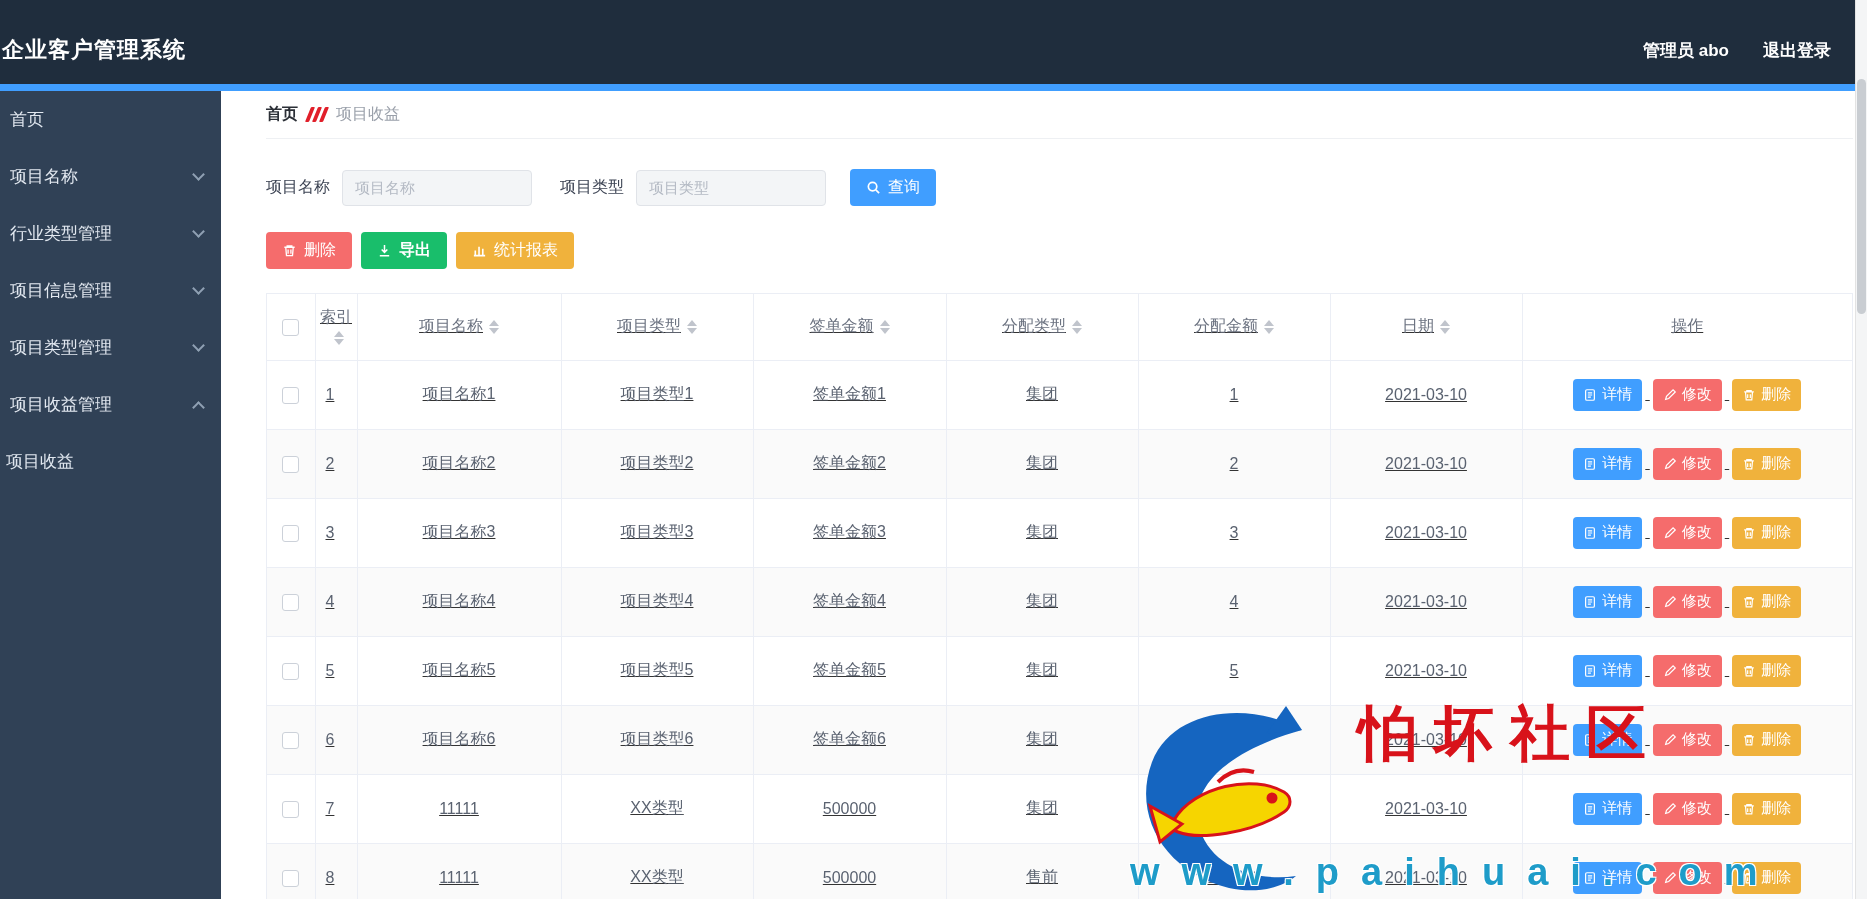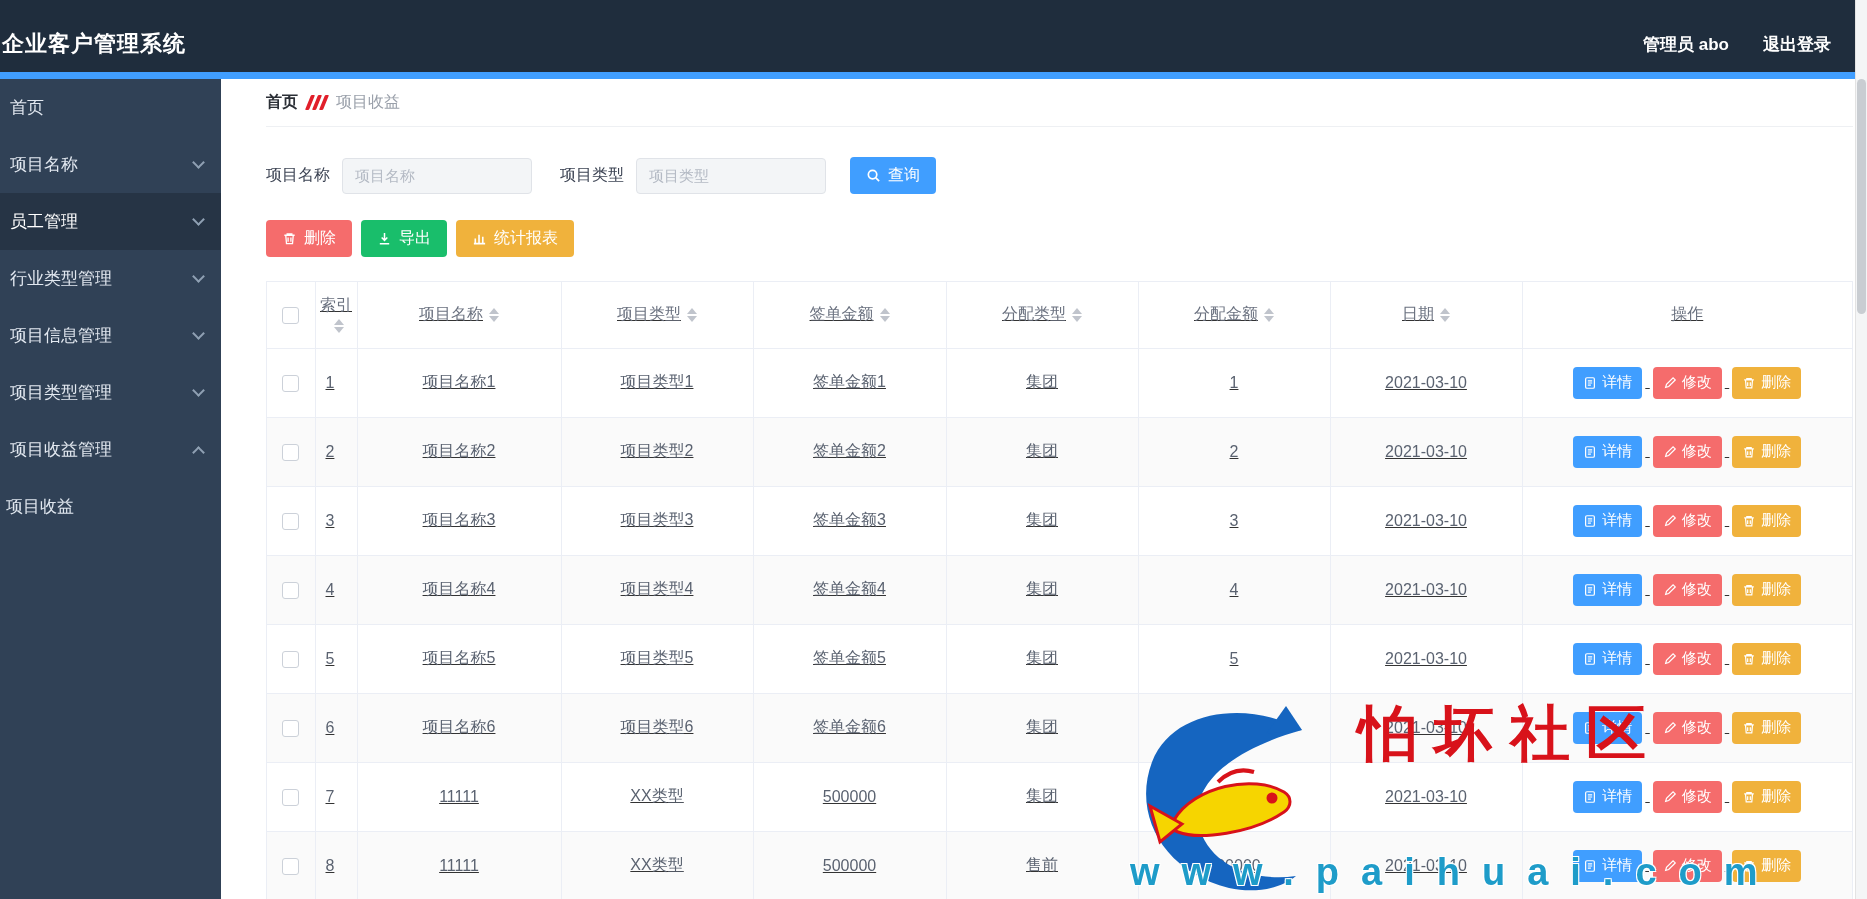--- a/index.html
+++ b/index.html
@@ -5,21 +5,21 @@
   * { box-sizing: border-box; }
   html,body { margin:0; padding:0; }
   body {
     width:1867px; height:899px; overflow:hidden; position:relative;
     font-family:"Liberation Sans","DejaVu Sans",sans-serif;
     background:#fff; color:#333;
   }
 
   
   .app-header {
-    height:72px; background:var(--header-bg,#1f2d3d); color:#fff;
+    height:84px; background:var(--header-bg,#1f2d3d); color:#fff;
     display:flex; align-items:center; justify-content:space-between;
     padding:16px 36px 0 2px;
   }
   .app-title { font-size:22px; font-weight:bold; letter-spacing:1px; }
   .header-right { display:flex; align-items:center; gap:34px; font-size:17px; font-weight:bold; }
   .header-link { cursor:pointer; }
 
   .blue-strip { height:7px; background:var(--accent-blue,#409eff); }
 
   
@@ -58,21 +58,21 @@
   .type-label { margin-left:16px; }
 
   .btn {
     height:37px; border:none; border-radius:4px; color:#fff; font-size:16px;
     display:inline-flex; align-items:center; gap:7px; padding:0 16px; cursor:pointer;
   }
   .btn svg, .mini-btn svg { display:block; }
   .btn-query  { background:var(--accent-blue,#409eff); margin-left:12px; }
   .toolbar { margin-top:26px; display:flex; gap:9px; }
   .btn-delete { background:var(--danger-red,#f56c6c); }
-  .btn-export { background:var(--success-green,#19be6b); }
+  .btn-export { background:var(--success-green,#19be6b);font-weight:bold; }
   .btn-report { background:var(--warning-yellow,#f0b23c); }
 
   
   .table-wrap { margin-top:24px; border:1px solid #ebeef5; border-bottom:none; }
   table { border-collapse:collapse; width:100%; table-layout:fixed;text-decoration:underline; }
   th, td {
     border-right:1px solid #ebeef5; border-bottom:1px solid #ebeef5;
     text-align:center; font-size:16px; overflow:hidden;
   }
   th:last-child, td:last-child { border-right:none; }
@@ -134,24 +134,20 @@
   <div class="side-item">
     <span class="side-label">首页</span>
 
   </div>
 
   <div class="side-item">
     <span class="side-label">项目名称</span>
     <span class="arrow down"></span>
   </div>
 
-  <div class="side-item active">
-    <span class="side-label">员工管理</span>
-    <span class="arrow down"></span>
-  </div>
 
 
   <div class="side-item">
     <span class="side-label">行业类型管理</span>
     <span class="arrow down"></span>
   </div>
 
   <div class="side-item">
     <span class="side-label">项目信息管理</span>
     <span class="arrow down"></span>

